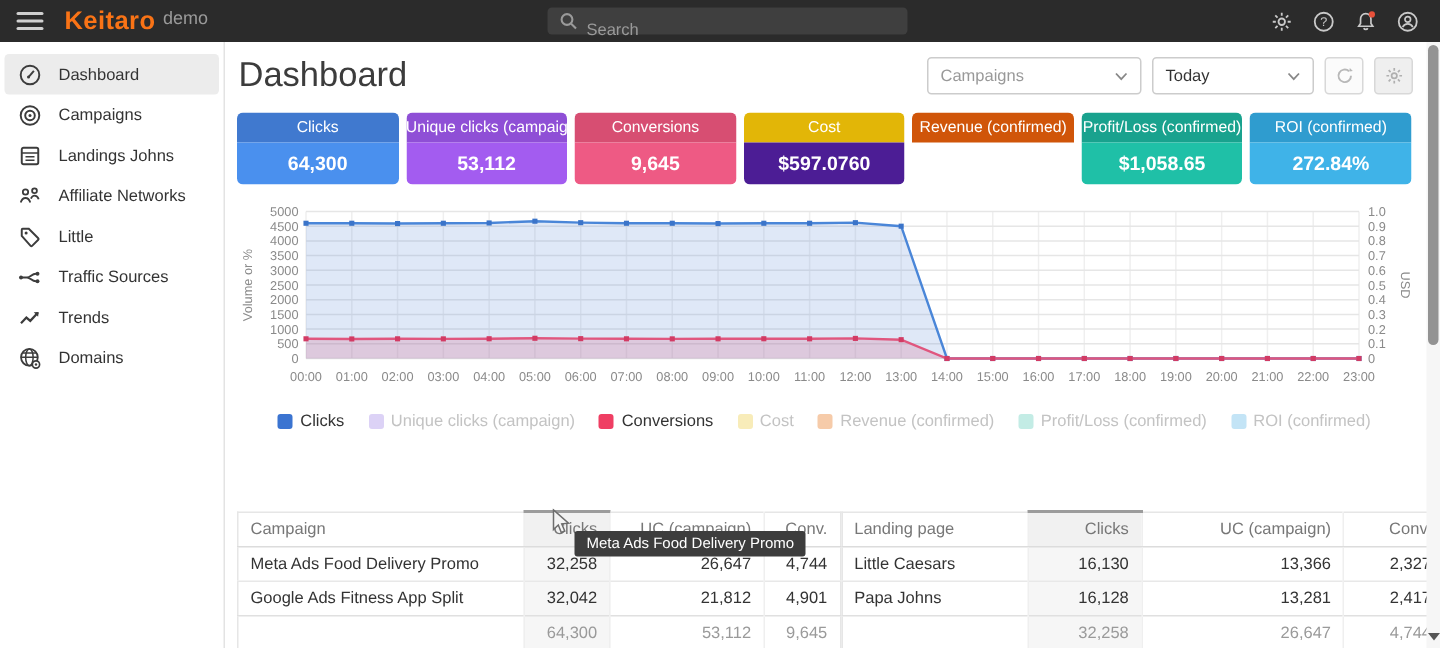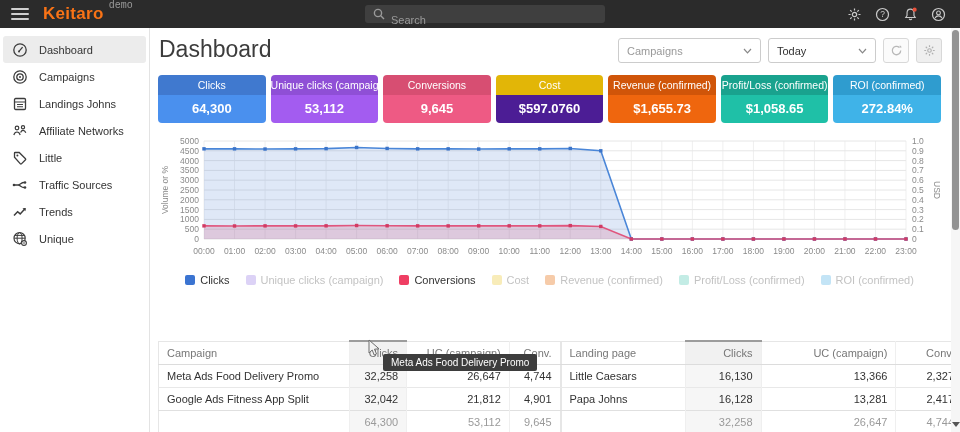--- a/index.html
+++ b/index.html
@@ -7,21 +7,21 @@
               font-family:"Liberation Sans", sans-serif; }
   #app { position:relative; width:960px; height:432px; background:#fff; }
 
   
   .topbar { position:absolute; top:0; left:0; width:960px; height:28px;
             background:#2b2b2b; display:flex; align-items:center; z-index:50; }
   .hamburger { width:18px; height:12px; margin-left:11px; display:flex; flex-direction:column;
                justify-content:space-between; cursor:pointer; }
   .hamburger span { display:block; height:2px; background:#cfcfcf; border-radius:1px; }
   .brand { margin-left:14px; font-size:17px; font-weight:bold; letter-spacing:.3px; }
-  .brand-suffix { margin-left:5px; font-size:10px; color:#9a9a9a; align-self:flex-start; margin-top:0;font-family:Liberation Mono, monospace; }
+  .brand-suffix { margin-left:5px; font-size:12px; color:#9a9a9a; align-self:flex-start; margin-top:5px; }
   .searchbox { position:absolute; left:365px; top:5px; width:240px; height:18px;
                background:#3f3f3f; border-radius:3px; display:flex; align-items:center; }
   .searchbox svg { margin:0 6px 0 8px; }
   .searchbox input { background:transparent; border:none; outline:none; color:#bbb;
                      font-size:11px; width:190px; font-family:Liberation Sans, sans-serif;margin-top:12px; }
   .searchbox input::placeholder { color:#9a9a9a; }
   .topbar-icons { position:absolute; right:14px; top:0; height:28px; display:flex;
                   align-items:center; gap:13px; }
   .tb-icon { position:relative; width:15px; height:15px; cursor:pointer; }
 
@@ -214,21 +214,21 @@
       <div class="side-item">
         <span class="sicon">
           <svg width="16" height="16" viewBox="0 0 16 16">
             <circle cx="7.6" cy="7.2" r="5.6" fill="none" stroke="currentColor" stroke-width="1.2"></circle>
             <ellipse cx="7.6" cy="7.2" rx="2.5" ry="5.6" fill="none" stroke="currentColor" stroke-width="1"></ellipse>
             <path d="M2.2 7.2h10.8M3 4.4h9.2" stroke="currentColor" stroke-width="1"></path>
             <circle cx="12" cy="12" r="2.4" fill="#fff" stroke="currentColor" stroke-width="1.1"></circle>
             <circle cx="12" cy="12" r=".8" fill="currentColor"></circle>
           </svg>
         </span>
-    <span class="slabel">Unique</span>
+    <span class="slabel">Domains</span>
       </div>
     </div>
 
   <div class="main">
     <div class="main-header">
       <div class="page-title">Dashboard</div>
       <div class="controls">
         <div class="select campaigns">
           <span>Campaigns</span>
           <svg width="9" height="6" viewBox="0 0 9 6">
@@ -270,21 +270,20 @@
         <div class="card">
           <div class="card-label" style="background:#d74e72">Conversions</div>
                  <div class="card-value" style="background:#ee5a84">9,645</div>
         </div>
         <div class="card">
           <div class="card-label" style="background:#e2b607">Cost</div>
                  <div class="card-value" style="background:#4c1d95">$597.0760</div>
         </div>
         <div class="card">
           <div class="card-label" style="background:#d05509">Revenue (confirmed)</div>
-                 <div class="card-value" style="background:#ef660e">$1,655.73</div>
         </div>
         <div class="card">
           <div class="card-label" style="background:#19a28e">Profit/Loss (confirmed)</div>
                  <div class="card-value" style="background:#1fc0a7">$1,058.65</div>
         </div>
         <div class="card">
           <div class="card-label" style="background:#2f9ccf">ROI (confirmed)</div>
                  <div class="card-value" style="background:#3fb3e8">272.84%</div>
         </div>
       </div>

